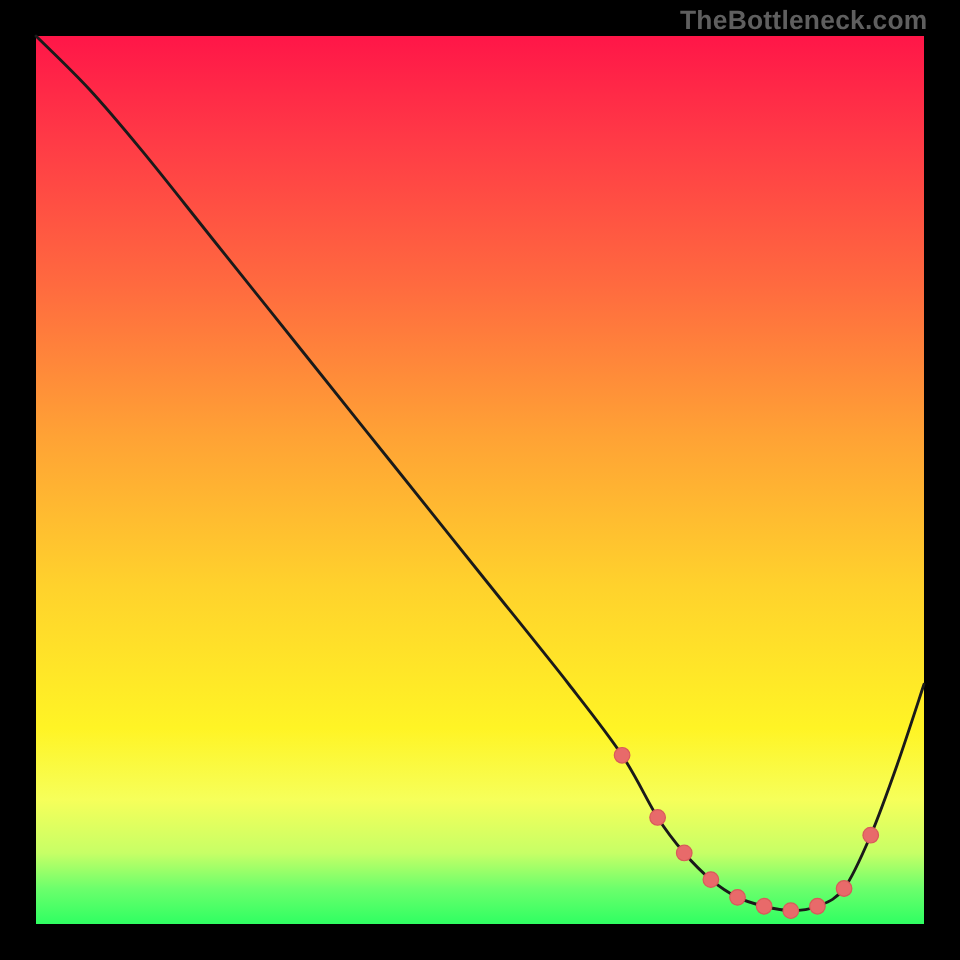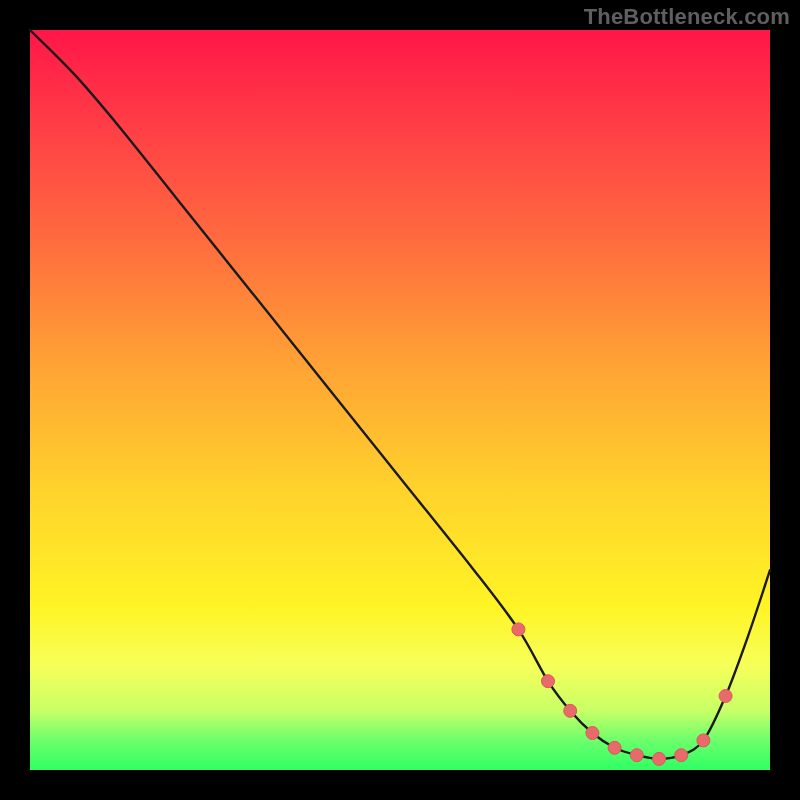--- a/index.html
+++ b/index.html
@@ -13,21 +13,21 @@
   }
   .stage {
     position: relative;
     width: 800px;
     height: 800px;
     background: #000;
   }
   .watermark {
     position: absolute;
     top: 4px;
-    right: 10px;
+    right: 27px;
     color: #5f5f5f;
     font-size: 22px;
     font-weight: 600;
     letter-spacing: 0.2px;
     z-index: 10;
   }
   .plot {
     position: absolute;
     left: 30px;
     top: 30px;

